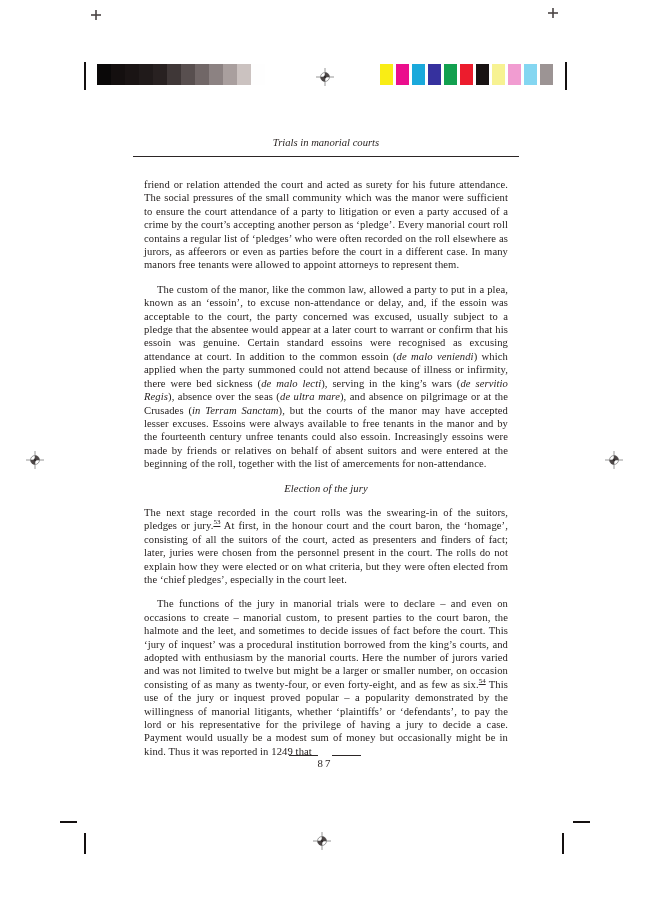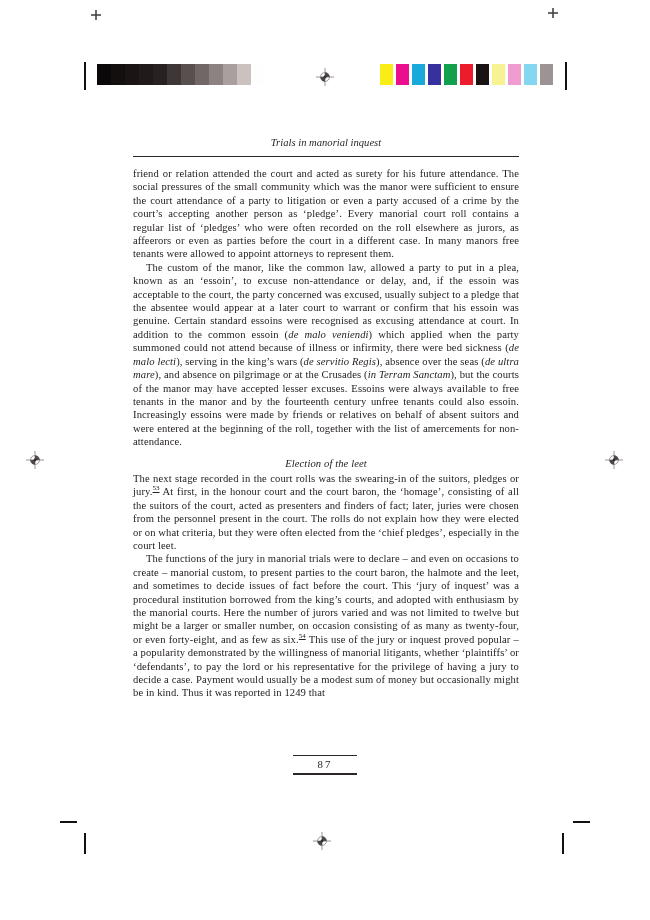--- a/index.html
+++ b/index.html
@@ -23,31 +23,31 @@
   .running-head{
     position:absolute;left:133px;top:137px;width:386px;
     text-align:center;font-style:italic;font-size:10.6px;color:#2c2624;
   }
   .head-rule{position:absolute;left:133px;top:156px;width:386px;height:1px;background:#2b2525;}
   .text-block{
     position:absolute;left:133px;top:167px;width:386px;
     font-size:10.6px;line-height:13.4px;text-align:justify;
     letter-spacing:0.1px;
   }
-  .text-block p{margin:0;}
+  .text-block p{margin:11px;}
   p.indent{text-indent:13px;}
   .section-head{
     margin:8px 0 2px 0;text-align:center;font-style:italic;
     font-size:10.6px;font-weight:normal;
   }
   i{font-style:italic;}
   .fn{vertical-align:super;font-size:7px;line-height:0;letter-spacing:0;text-decoration:underline;}
   .folio{
     position:absolute;left:289px;top:755px;width:72px;
-    display:flex;flex-direction:column;align-items:center;
+    display:flex;
   }
   .folio-rule{width:64px;height:1.3px;background:#2b2525;}
   .folio-num{font-size:10.8px;letter-spacing:2px;padding:2px 0 3px 0;color:#2c2624;}
 </style>
 </head>
 <body>
 
 <div class="sheet">
 
   <svg class="reg" style="left:91px;top:10px;" width="10" height="10" viewBox="0 0 10 10">
@@ -118,28 +118,28 @@
   <svg class="reg" style="left:313px;top:832px;" width="18" height="18" viewBox="0 0 20 20">
     <line x1="10" y1="0" x2="10" y2="20" stroke="#8b8b8b" stroke-width="1"></line>
     <line x1="0" y1="10" x2="20" y2="10" stroke="#8b8b8b" stroke-width="1"></line>
     <circle cx="10" cy="10" r="5" fill="none" stroke="#8b8b8b" stroke-width="1"></circle>
     <path d="M10 5 A5 5 0 0 1 15 10 L10 10 Z" fill="#4d4747"></path>
     <path d="M10 15 A5 5 0 0 1 5 10 L10 10 Z" fill="#4d4747"></path>
     <circle cx="10" cy="10" r="1.6" fill="#332e2e"></circle>
   </svg>
 
   <div class="running-head">
-    <span>Trials in manorial inquest</span>
+    <span>Trials in manorial courts</span>
   </div>
   <div class="head-rule"></div>
 
   <div class="text-block">
     <p><span>friend or relation attended the court and acted as surety for his future attendance. The social pressures of the small community which was the manor were sufficient to ensure the court attendance of a party to litigation or even a party accused of a crime by the court’s accepting another person as ‘pledge’. Every manorial court roll contains a regular list of ‘pledges’ who were often recorded on the roll elsewhere as jurors, as affeerors or even as parties before the court in a different case. In many manors free tenants were allowed to appoint attorneys to represent them.</span></p>
     <p class="indent"><span>The custom of the manor, like the common law, allowed a party to put in a plea, known as an ‘essoin’, to excuse non-attendance or delay, and, if the essoin was acceptable to the court, the party concerned was excused, usually subject to a pledge that the absentee would appear at a later court to warrant or confirm that his essoin was genuine. Certain standard essoins were recognised as excusing attendance at court. In addition to the common essoin (</span><i>de malo veniendi</i><span>) which applied when the party summoned could not attend because of illness or infirmity, there were bed sickness (</span><i>de malo lecti</i><span>), serving in the king’s wars (</span><i>de servitio Regis</i><span>), absence over the seas (</span><i>de ultra mare</i><span>), and absence on pilgrimage or at the Crusades (</span><i>in Terram Sanctam</i><span>), but the courts of the manor may have accepted lesser excuses. Essoins were always available to free tenants in the manor and by the fourteenth century unfree tenants could also essoin. Increasingly essoins were made by friends or relatives on behalf of absent suitors and were entered at the beginning of the roll, together with the list of amercements for non-attendance.</span></p>
-    <h3 class="section-head">Election of the leet</h3>
+    <h3 class="section-head">Election of the jury</h3>
     <p><span>The next stage recorded in the court rolls was the swearing-in of the suitors, pledges or jury.</span><span class="fn">53</span><span> At first, in the honour court and the court baron, the ‘homage’, consisting of all the suitors of the court, acted as presenters and finders of fact; later, juries were chosen from the personnel present in the court. The rolls do not explain how they were elected or on what criteria, but they were often elected from the ‘chief pledges’, especially in the court leet.</span></p>
     <p class="indent"><span>The functions of the jury in manorial trials were to declare – and even on occasions to create – manorial custom, to present parties to the court baron, the halmote and the leet, and sometimes to decide issues of fact before the court. This ‘jury of inquest’ was a procedural institution borrowed from the king’s courts, and adopted with enthusiasm by the manorial courts. Here the number of jurors varied and was not limited to twelve but might be a larger or smaller number, on occasion consisting of as many as twenty-four, or even forty-eight, and as few as six.</span><span class="fn">54</span><span> This use of the jury or inquest proved popular – a popularity demonstrated by the willingness of manorial litigants, whether ‘plaintiffs’ or ‘defendants’, to pay the lord or his representative for the privilege of having a jury to decide a case. Payment would usually be a modest sum of money but occasionally might be in kind. Thus it was reported in 1249 that</span></p>
   </div>
 
   <div class="folio">
     <div class="folio-rule"></div>
     <div class="folio-num">87</div>
     <div class="folio-rule"></div>
   </div>
 

